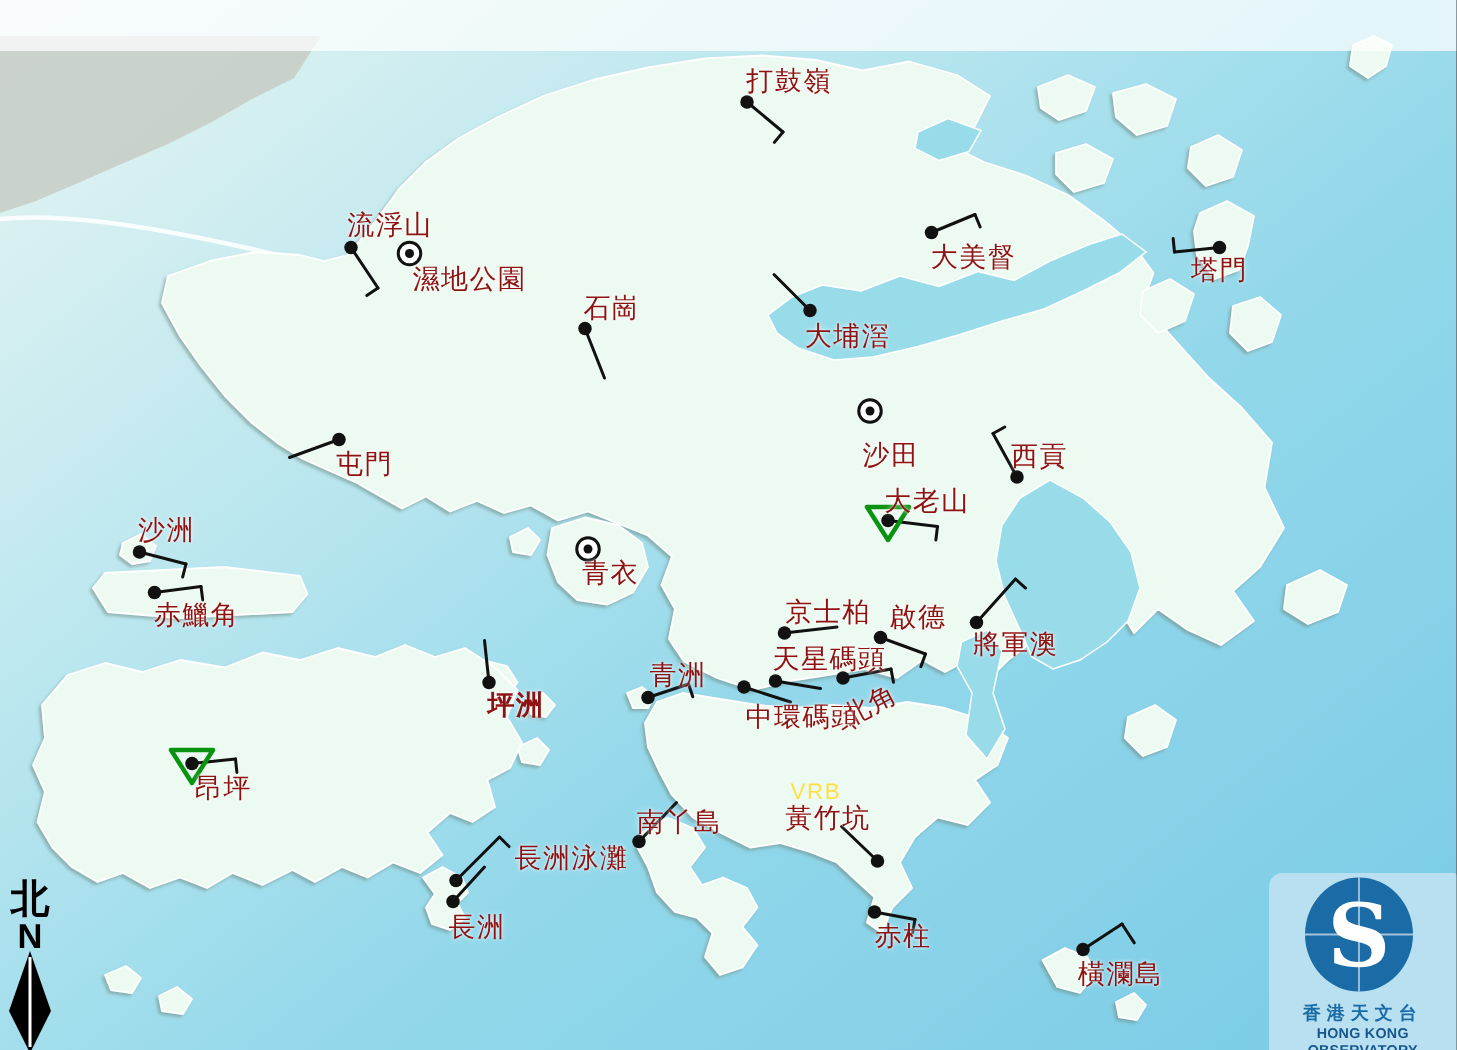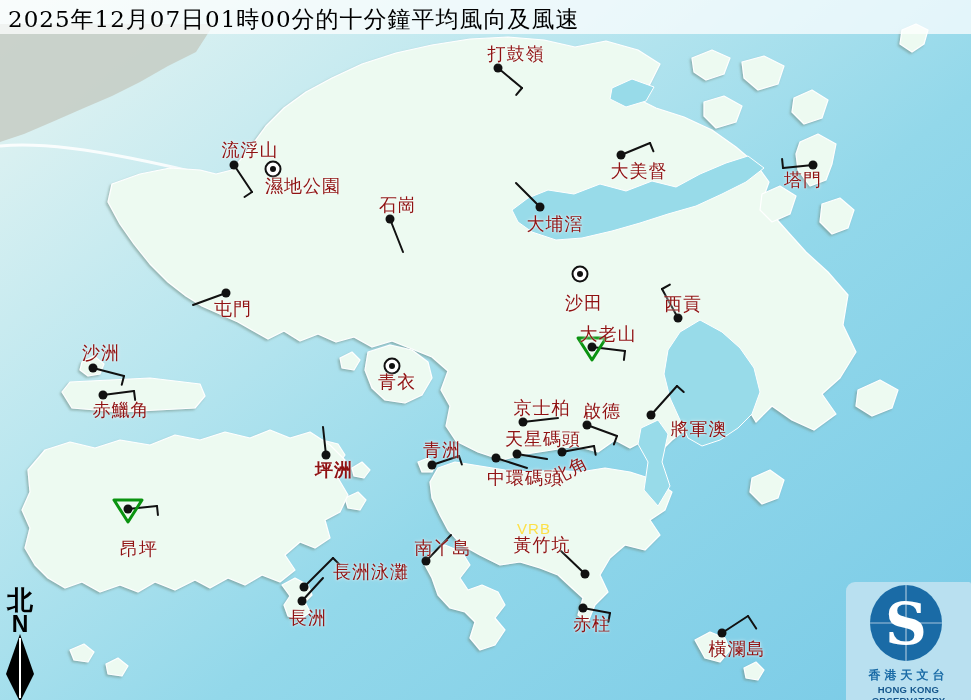--- a/index.html
+++ b/index.html
@@ -1,19 +1,19 @@
 <!DOCTYPE html>
 <html><head>
 <meta charset="utf-8">
 <style>
   html,body{margin:0;padding:0;background:#666;}
   #stage{position:relative;width:971px;height:700px;overflow:hidden;
          font-family:"DejaVu Serif",serif;}
   #map-svg{position:absolute;left:0;top:0;}
-  #labels-layer{position:absolute;left:6px;top:0;width:790px;height:700px;pointer-events:none;text-align:center;}
+  #labels-layer{position:absolute;left:16px;top:0;width:790px;height:700px;pointer-events:none;text-align:center;}
   .station-label{position:absolute;transform:translate(-50%,-50%);white-space:nowrap;
      font-size:18px;letter-spacing:1px;color:#8f1212;font-weight:500;
      text-shadow:0 0 2px rgba(255,255,255,.85),0 0 4px rgba(255,255,255,.6);}
   .vrb-tag{position:absolute;transform:translate(-50%,-50%);font-family:"Liberation Sans",sans-serif;
      font-size:15px;font-weight:normal;color:#fde047;letter-spacing:1px;}
   #title-band{position:absolute;left:0;top:0;width:100%;height:34px;
      background:rgba(255,255,255,.72);}
   #map-title{position:absolute;left:8px;top:4px;font-size:23px;color:#000;
      letter-spacing:1px;white-space:nowrap;}
   #compass{position:absolute;left:3px;top:586px;width:34px;text-align:center;color:#000;}
@@ -243,38 +243,37 @@
       <div class="station-label" style="left: 549px; top: 224px;">大埔滘</div>
       <div class="station-label" style="left: 578px; top: 291px; margin-top: 12px;">沙田</div>
       <div class="station-label" style="left: 677px; top: 304px;">西貢</div>
       <div class="station-label" style="left: 602px; top: 334px;">大老山</div>
       <div class="station-label" style="left: 227px; top: 309px;">屯門</div>
       <div class="station-label" style="left: 95px; top: 353px;">沙洲</div>
       <div class="station-label" style="left: 115px; top: 410px;">赤鱲角</div>
       <div class="station-label" style="left: 391px; top: 382px;">青衣</div>
       <div class="station-label" style="left: 536px; top: 408px;">京士柏</div>
       <div class="station-label" style="left: 596px; top: 411px;">啟德</div>
-      <div class="station-label" style="left: 661px; top: 429px; margin-left: 32px;">將軍澳</div>
+      <div class="station-label" style="left: 661px; top: 429px;">將軍澳</div>
       <div class="station-label" style="left: 537px; top: 439px;">天星碼頭</div>
       <div class="station-label" style="left: 564px; top: 470px; transform: translate(-50%, -50%) rotate(-28deg);">北角</div>
       <div class="station-label" style="left: 519px; top: 478px;">中環碼頭</div>
       <div class="station-label" style="left: 436px; top: 450px;">青洲</div>
       <div class="station-label" style="left: 328px; top: 470px; font-weight: bold;">坪洲</div>
-      <div class="station-label" style="left: 133px; top: 525px; margin-top: 24px;">昂坪</div>
+      <div class="station-label" style="left: 133px; top: 525px;">昂坪</div>
       <div class="station-label" style="left: 325px; top: 572px; margin-left: 40px;">長洲泳灘</div>
       <div class="station-label" style="left: 302px; top: 618px;">長洲</div>
       <div class="station-label" style="left: 437px; top: 548px;">南丫島</div>
       <div class="station-label" style="left: 536px; top: 545px;">黃竹坑</div>
       <div class="vrb-tag" style="left: 528px; top: 528px;">VRB</div>
       <div class="station-label" style="left: 586px; top: 624px;">赤柱</div>
       <div class="station-label" style="left: 731px; top: 649px;">橫瀾島</div>
     </div>
 
   <div id="title-band"></div>
-  <div id="map-title">2025年12月07日01時00分的十分鐘平均風向及風速</div>
 
   <div id="compass">
     <div class="hanzi">北</div>
     <div class="letter">N</div>
     <svg width="30" height="68">
       <polygon points="15,0 29,40 15,68 1,40" fill="#000"></polygon>
       <line x1="15" y1="4" x2="15" y2="64" stroke="#fff" stroke-width="2"></line>
     </svg>
   </div>
 

